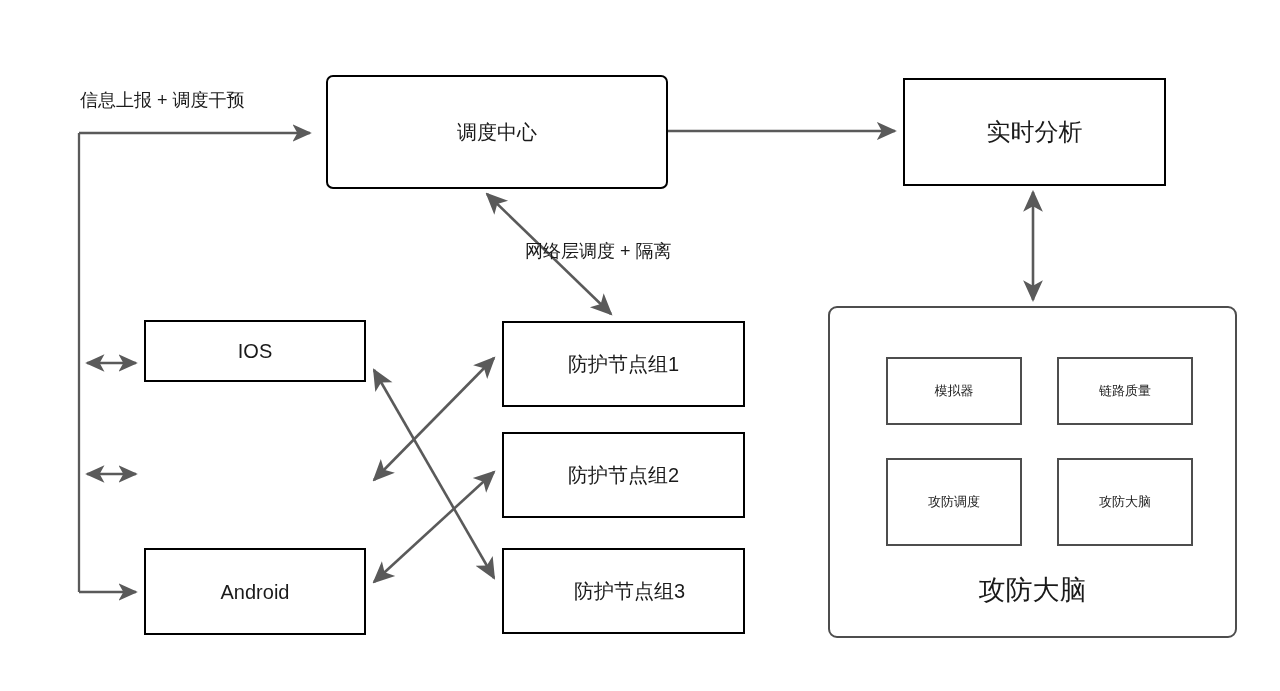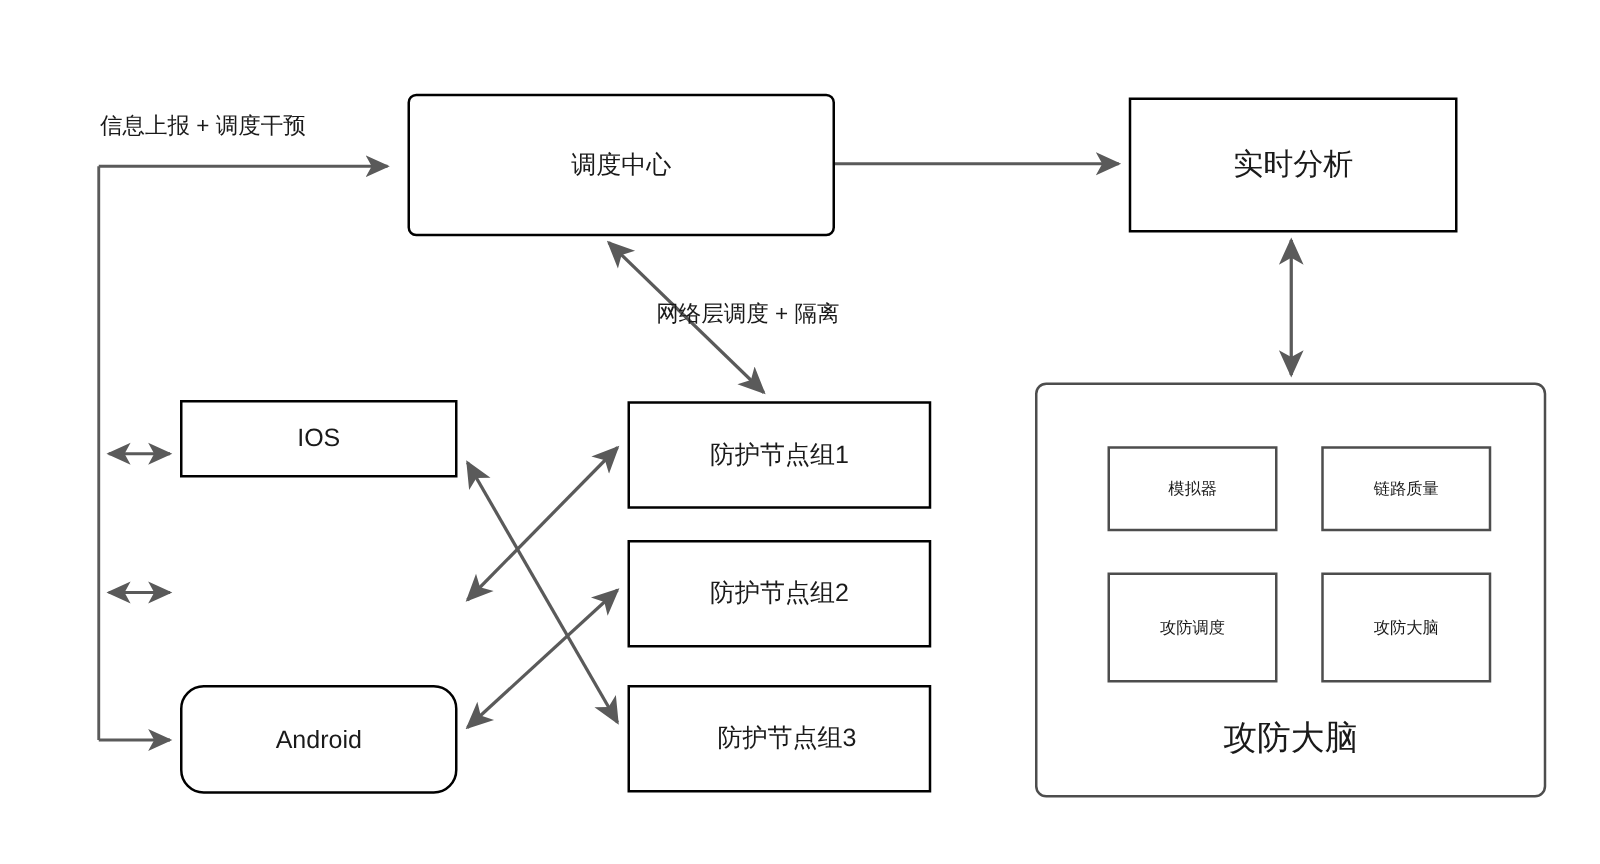--- a/index.html
+++ b/index.html
@@ -41,21 +41,21 @@
     border-radius: 7px;
   }
   .node-label {
     display: block;
   }
   .n-hub        { left: 326px; top: 75px;  width: 342px; height: 114px; font-size: 20px; }
   .n-analysis   { left: 903px; top: 78px;  width: 263px; height: 108px; font-size: 24px; }
 
   .n-ios        { left: 144px; top: 320px; width: 222px; height: 62px;  font-size: 20px; }
   .n-windows    { left: 144px; top: 431px; width: 222px; height: 87px;  font-size: 20px; }
-  .n-android    { left: 144px; top: 548px; width: 222px; height: 87px;  font-size: 20px; border-radius: 19px; }
+  .n-android    { left: 144px; top: 548px; width: 222px; height: 87px;  font-size: 20px; }
 
   .n-guard1     { left: 502px; top: 321px; width: 243px; height: 86px;  font-size: 20px; }
   .n-guard2     { left: 502px; top: 432px; width: 243px; height: 86px;  font-size: 20px; }
   .n-guard3     { left: 502px; top: 548px; width: 243px; height: 86px;  font-size: 20px; padding-left: 12px; }
 
   .brain-panel {
     position: absolute;
     left: 828px;
     top: 306px;
     width: 409px;

